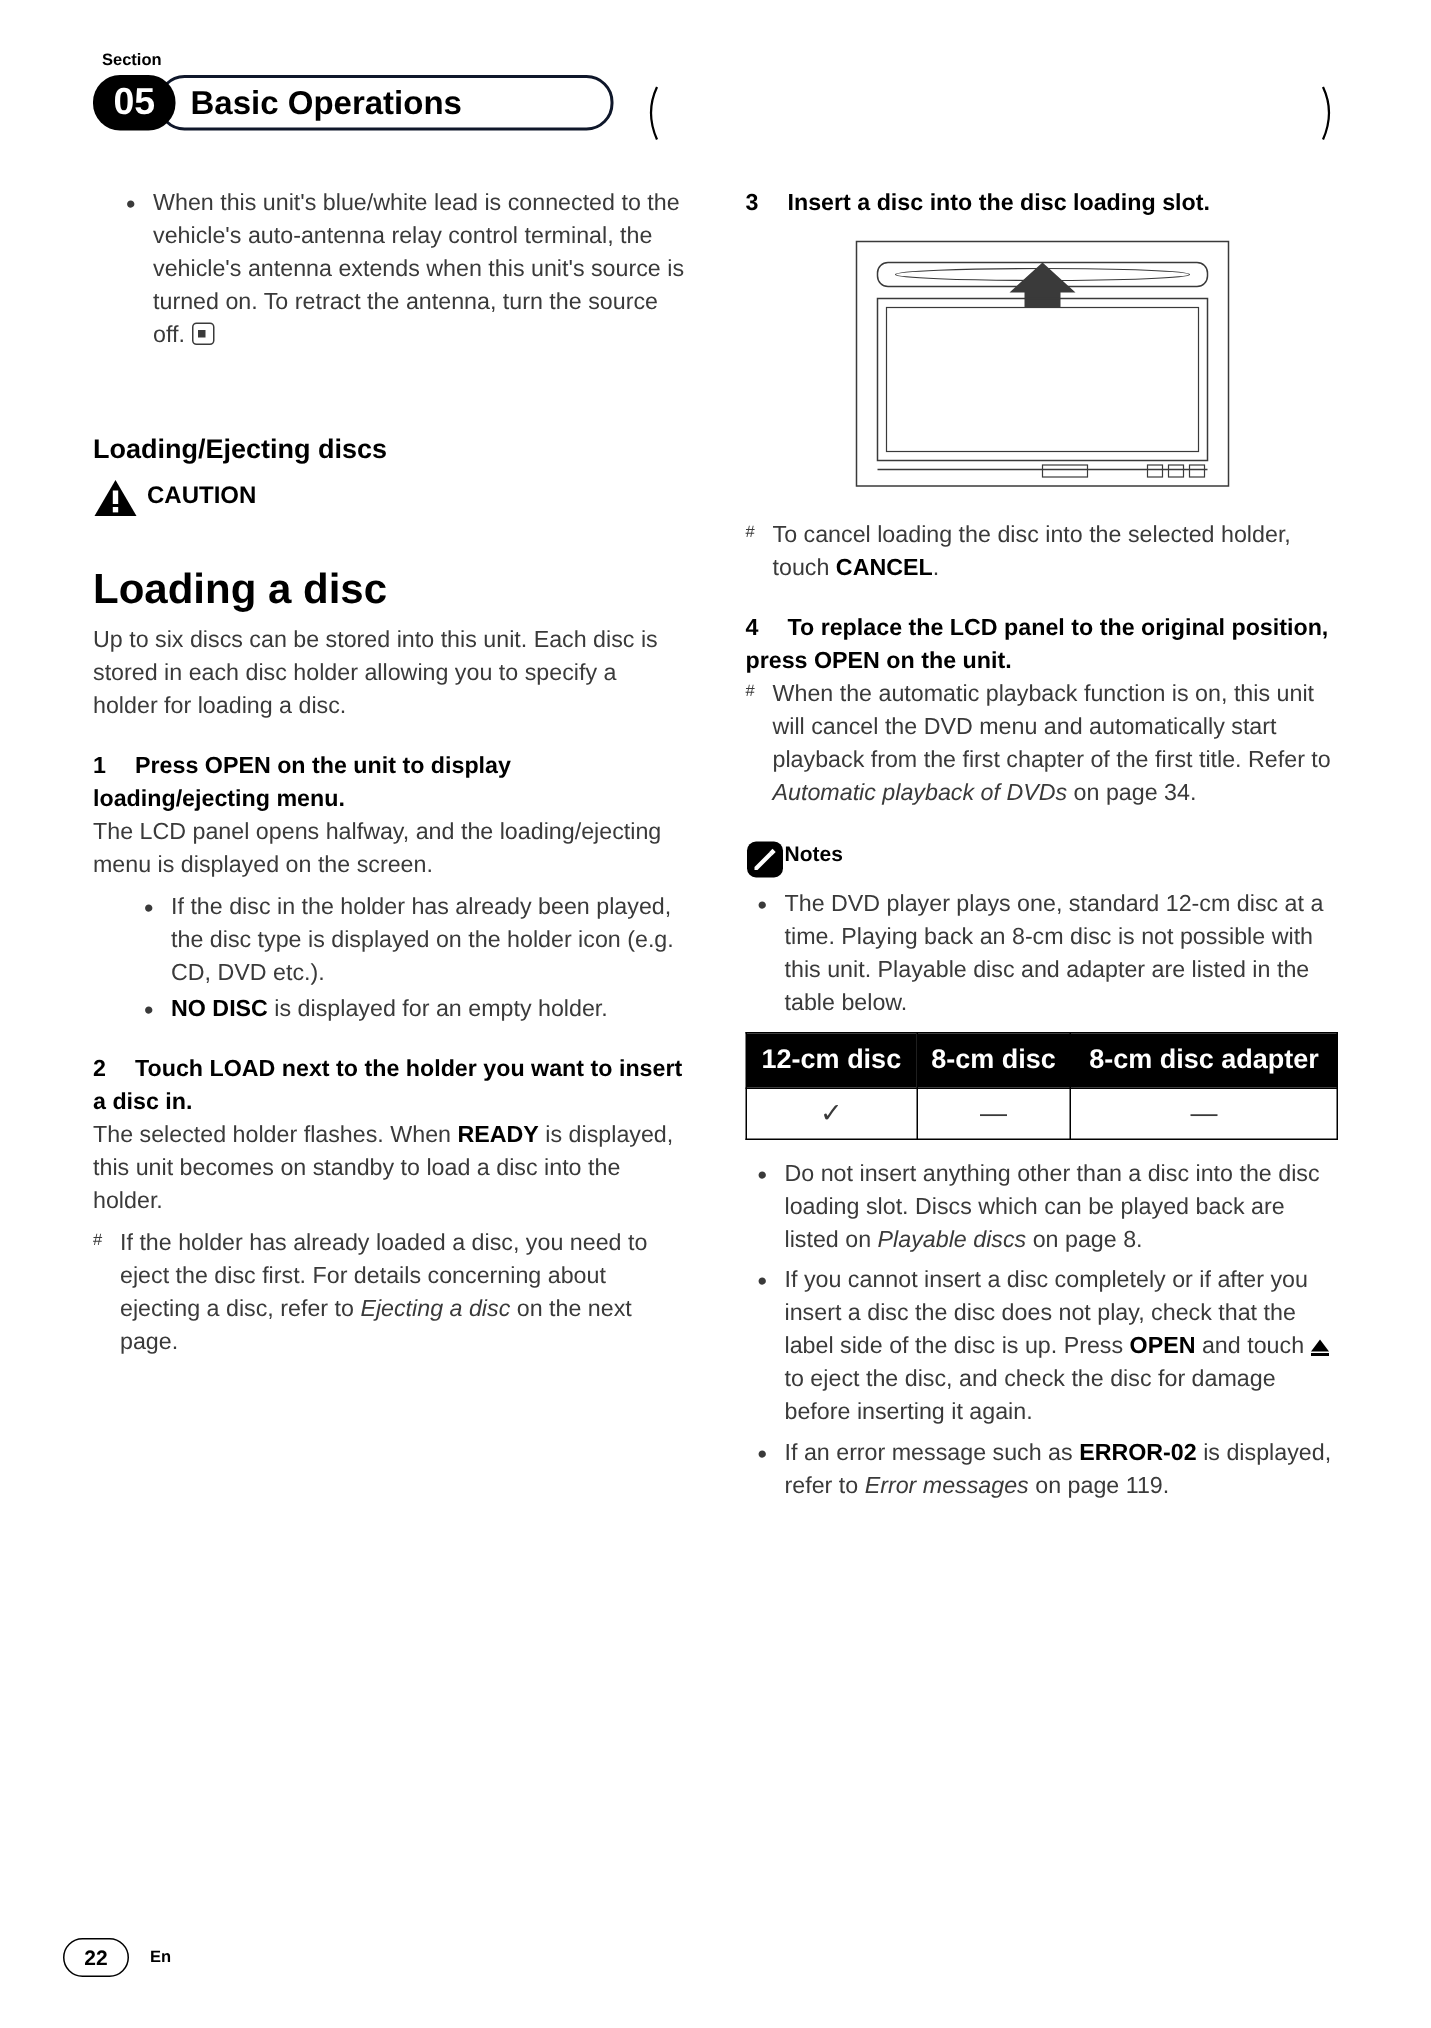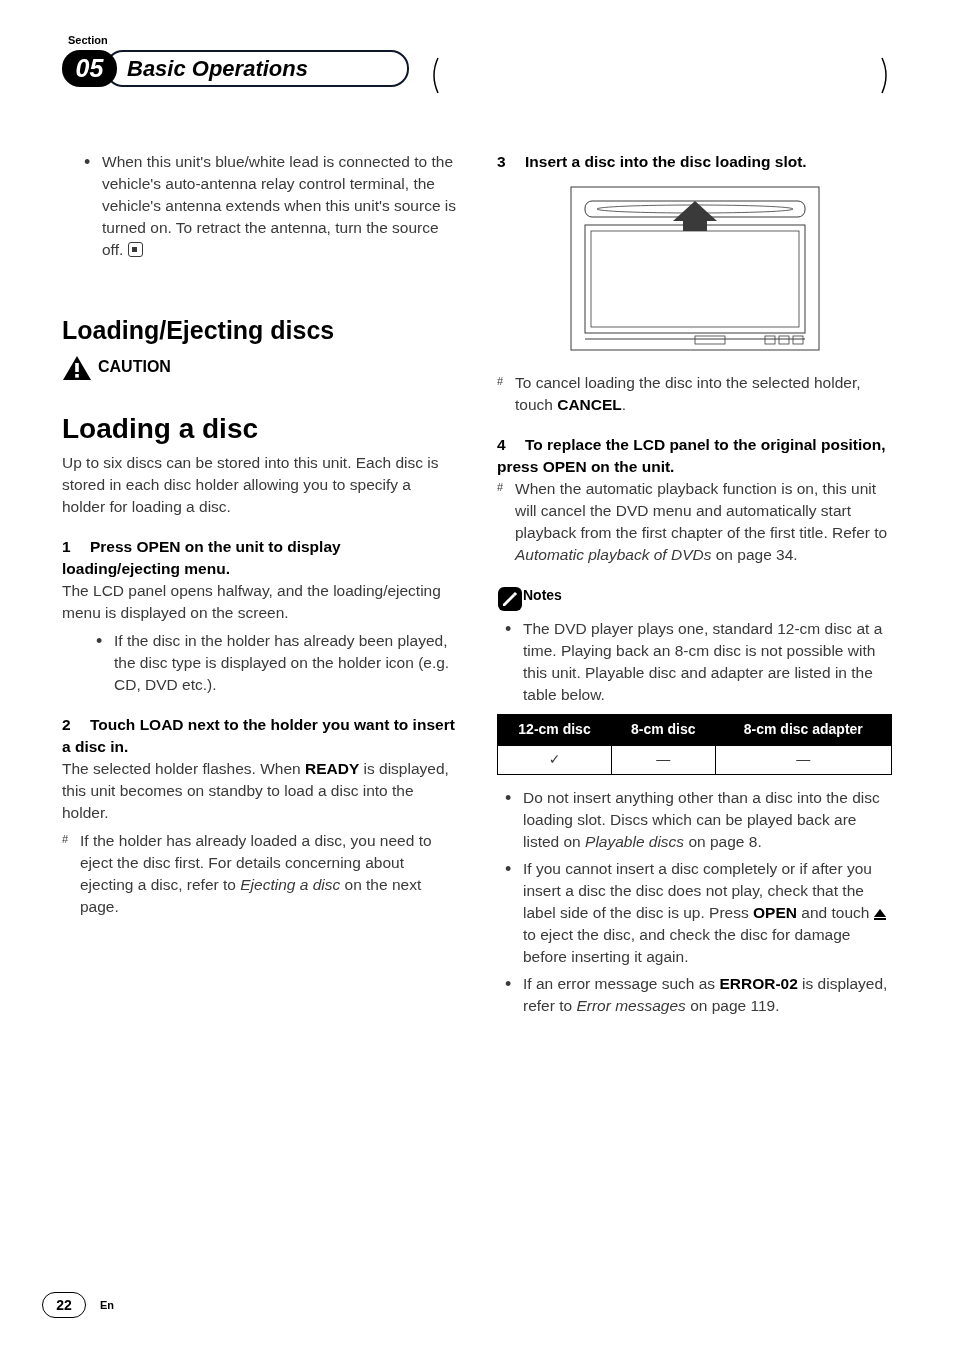--- a/index.html
+++ b/index.html
@@ -15,22 +15,21 @@
   .section-label {
     font-size: 11px;
     font-weight: 700;
     margin-bottom: 4px;
     margin-left: 6px;
   }
   .header-row {
     display: flex;
     align-items: center;
     position: relative;
-    margin-bottom: 64px;
-    font-style: italic;
+    margin-bottom: 38px;
   }
   .pill {
     width: 55px;
     height: 37px;
     background: #000;
     color: #fff;
     border-radius: 18px;
     font-size: 25px;
     font-weight: 700;
     display: flex;
@@ -57,21 +56,21 @@
     display: flex;
     gap: 40px;
   }
   .col {
     width: 395px;
     font-size: 15.5px;
     line-height: 1.42;
     color: #3a3a3a;
   }
   .col h1 {
-    font-size: 25px;
+    font-size: 18px;
     font-weight: 800;
     color: #000;
     margin-top: 52px;
     margin-bottom: 6px;
   }
   .col h2 {
     font-size: 28px;
     font-weight: 800;
     color: #000;
     margin-top: 28px;
@@ -146,21 +145,21 @@
     align-items: flex-start;
     gap: 0;
     margin-top: 20px;
     margin-bottom: 6px;
   }
   .notes-label { font-weight: 800; color:#000; font-size: 14px; }
   table.disc-table {
     border-collapse: collapse;
     width: 100%;
     margin: 8px 0 12px 0;
-    font-size: 14px;
+    font-size: 18px;
     padding-left: 48px;
   }
   table.disc-table th {
     background: #000;
     color: #fff;
     font-weight: 700;
     padding: 5px 6px;
     border: 1px solid #000;
     text-align: center;
   }
@@ -254,20 +253,23 @@
 
     <h2>Loading a disc</h2>
     <p class="body">Up to six discs can be stored into this unit. Each disc is stored in each disc holder allowing you to specify a holder for loading a disc.</p>
 
     <p class="step-lead">
       <span class="num">1</span><span>Press OPEN on the unit to display loading/ejecting menu.</span>
     </p>
     <p class="body">The LCD panel opens halfway, and the loading/ejecting menu is displayed on the screen.</p>
     <div class="bullet-list">
       <div class="item">If the disc in the holder has already been played, the disc type is displayed on the holder icon (e.g. CD, DVD etc.).</div>
+      <div class="item">
+        <strong>NO DISC</strong><span> is displayed for an empty holder.</span>
+      </div>
     </div>
 
     <p class="step-lead">
       <span class="num">2</span><span>Touch LOAD next to the holder you want to insert a disc in.</span>
     </p>
     <p class="body">
       <span>The selected holder flashes. When </span><strong>READY</strong><span> is displayed, this unit becomes on standby to load a disc into the holder.</span>
     </p>
     <div class="sqbullet">
       <span>If the holder has already loaded a disc, you need to eject the disc first. For details concerning about ejecting a disc, refer to </span><em>Ejecting a disc</em><span> on the next page.</span>

